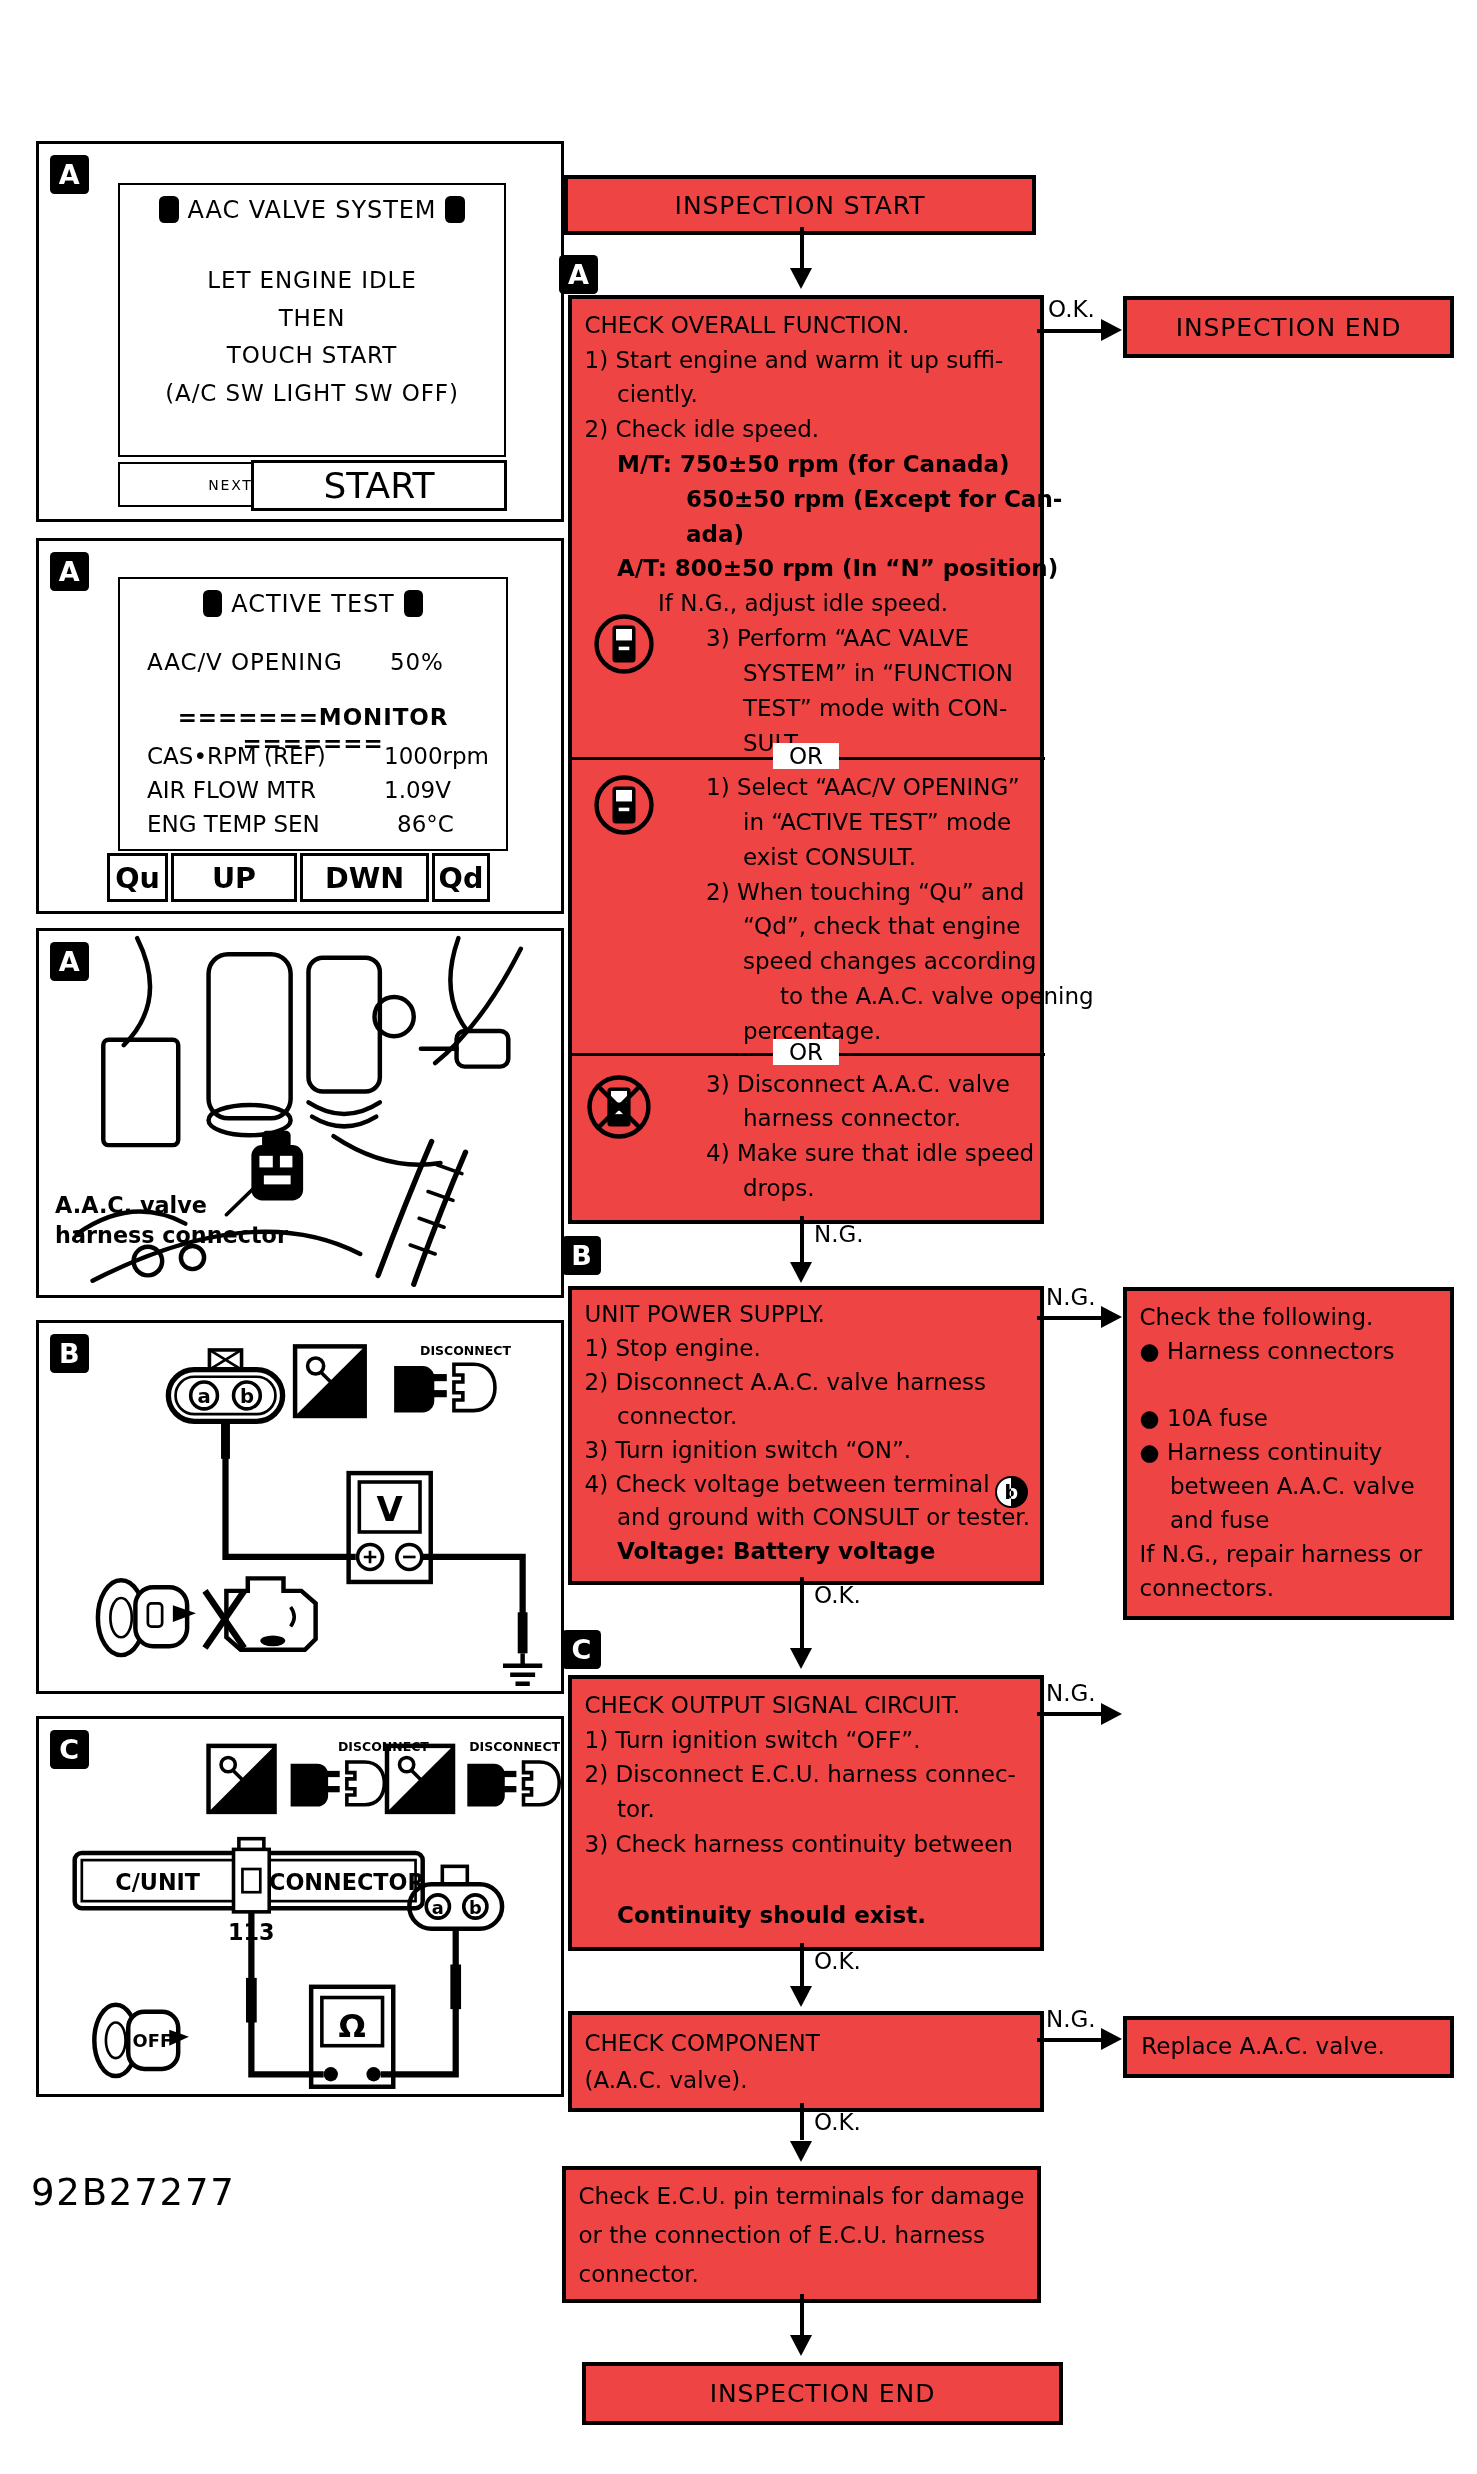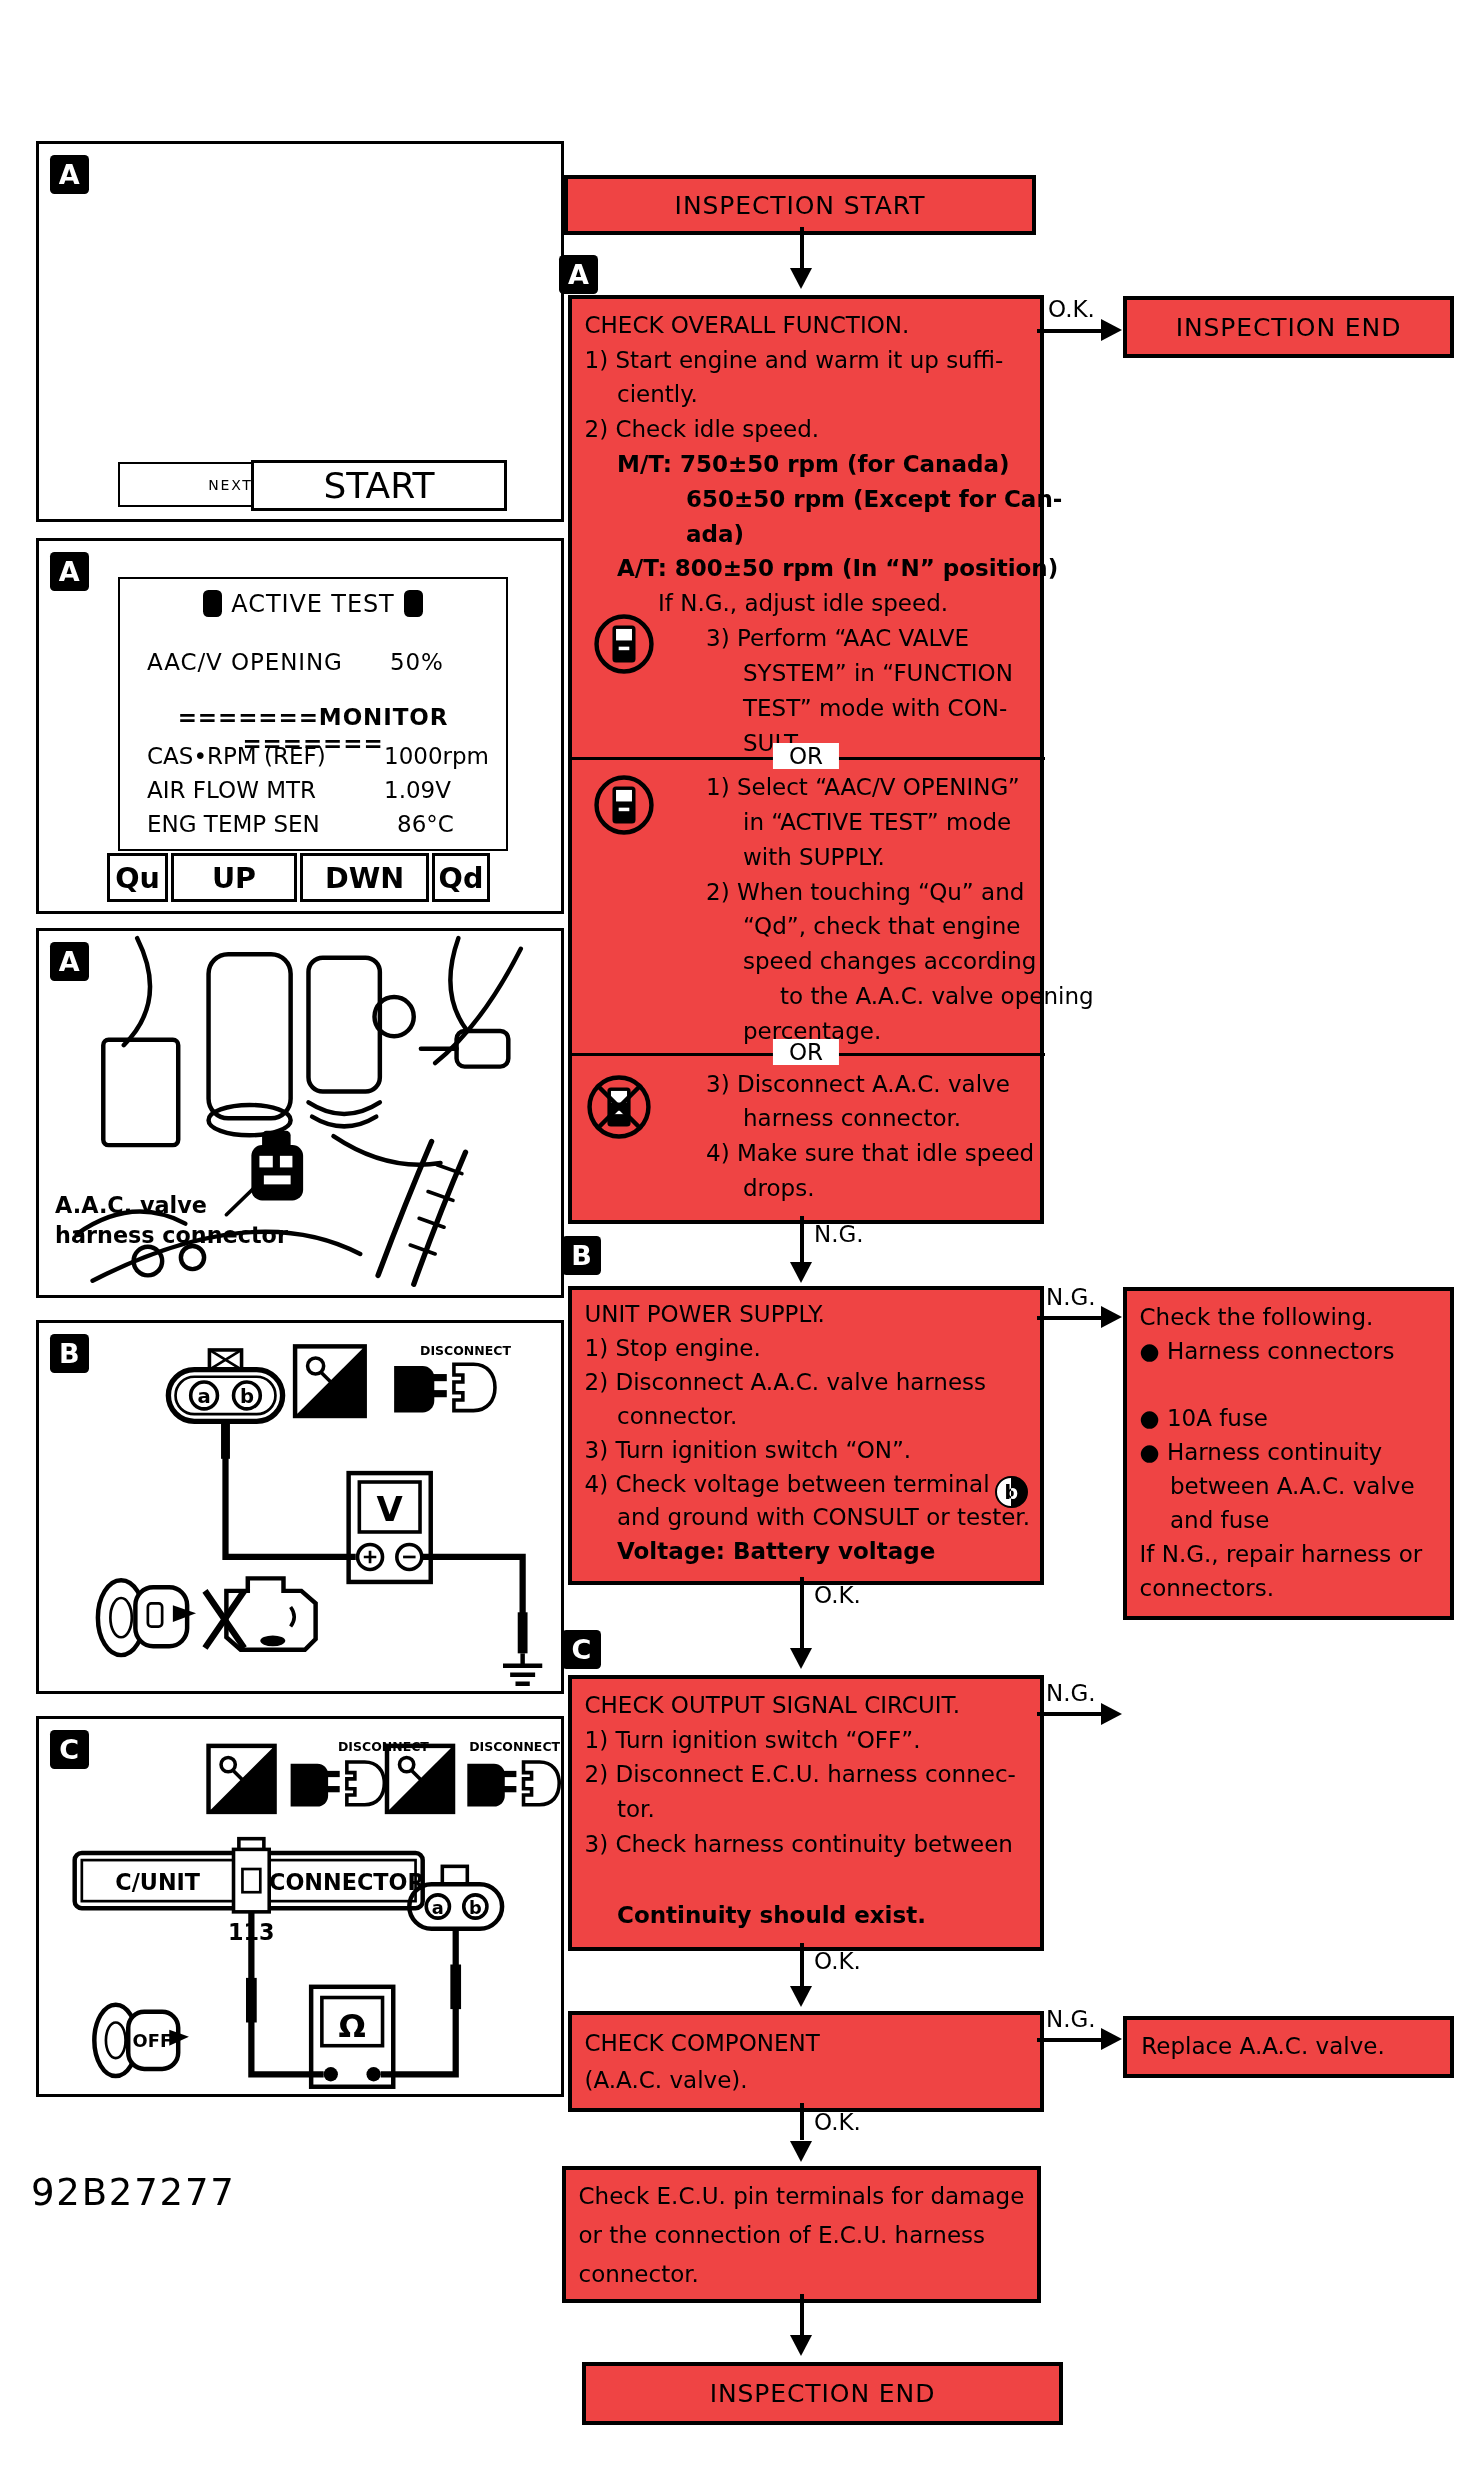--- a/index.html
+++ b/index.html
@@ -40,20 +40,29 @@
   #code{position:absolute;left:31px;top:2171px;font-size:37px;letter-spacing:1.8px;}
   svg text{font-family:"DejaVu Sans",sans-serif;}
 </style>
 </head>
 <body>
 
 <div id="page">
 
   <div class="lbox" style="top:141px;height:375px;">
     <div class="marker">A</div>
+    <div class="screen" style="left:79px;top:39px;width:384px;height:270px;">
+      <div class="sc-title">
+        <span class="blob"></span><span>AAC VALVE SYSTEM</span><span class="blob"></span>
+      </div>
+      <div class="sc-line" style="top:82px;">LET ENGINE IDLE</div>
+      <div class="sc-line" style="top:120px;">THEN</div>
+      <div class="sc-line" style="top:157px;">TOUCH START</div>
+      <div class="sc-line" style="top:195px;">(A/C SW LIGHT SW OFF)</div>
+    </div>
     <div class="sc-btn" style="left:79px;top:318px;width:125px;height:41px;font-size:14px;letter-spacing:1.8px;padding-left:48px;">NEXT</div>
     <div class="sc-btn" style="left:212px;top:316px;width:250px;height:45px;font-size:36px;border-width:3.6px;">START</div>
   </div>
 
   <div class="lbox" style="top:538px;height:370px;">
     <div class="marker">A</div>
     <div class="screen" style="left:79px;top:36px;width:386px;height:270px;">
       <div class="sc-title">
         <span class="blob"></span><span>ACTIVE TEST</span><span class="blob"></span>
       </div>
@@ -273,21 +282,21 @@
       <rect x="26" y="18" width="18" height="13" fill="#fff"></rect>
       <rect x="29" y="38" width="12" height="4" fill="#fff"></rect>
     </svg>
 
     <div class="ordiv" style="top:458px;">
       <span class="orlabel">OR</span>
     </div>
 
     <div class="ftext" style="left:134px;top:473px;">1) Select “AAC/V OPENING”</div>
     <div class="ftext" style="left:171px;top:508px;">in “ACTIVE TEST” mode</div>
-    <div class="ftext" style="left:171px;top:543px;">with SUPPLY.</div>
+    <div class="ftext" style="left:171px;top:543px;">exist CONSULT.</div>
     <div class="ftext" style="left:134px;top:578px;">2) When touching “Qu” and</div>
     <div class="ftext" style="left:171px;top:612px;">“Qd”, check that engine</div>
     <div class="ftext" style="left:171px;top:647px;">speed changes according</div>
     <div class="ftext" style="left:171px;top:682px;margin-left:37px;">to the A.A.C. valve opening</div>
     <div class="ftext" style="left:171px;top:717px;">percentage.</div>
 
     <svg class="consult-ic" style="left:21.4px;top:475px;" width="62" height="62" viewBox="0 0 70 70">
       <circle cx="35" cy="35" r="31" fill="none" stroke="#000" stroke-width="5"></circle>
       <rect x="22" y="14" width="26" height="42" rx="4" fill="#000"></rect>
       <rect x="26" y="18" width="18" height="13" fill="#fff"></rect>

